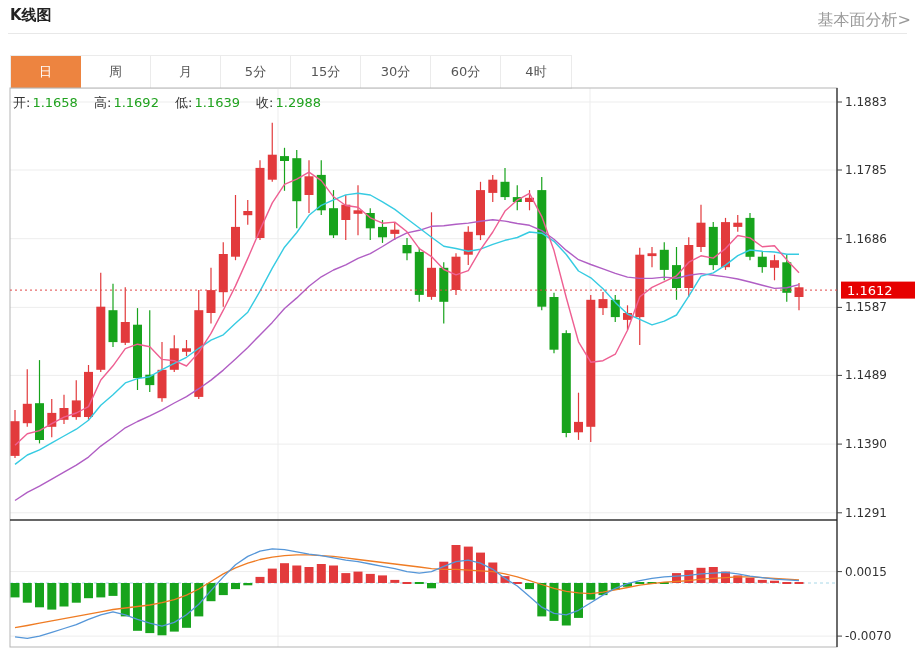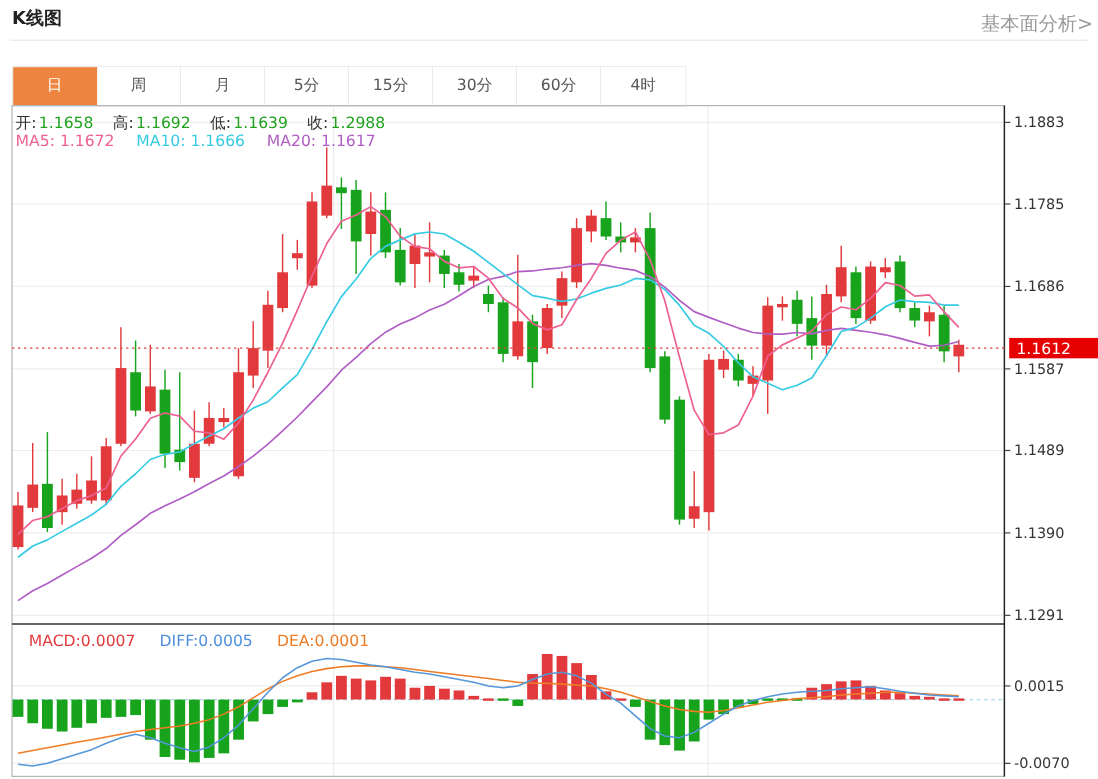--- a/index.html
+++ b/index.html
@@ -285,24 +285,14 @@
       <text x="847" y="294.6" font-size="13" fill="#ffffff" font-family="&quot;DejaVu Sans&quot;,&quot;Liberation Sans&quot;,sans-serif">1.1612</text>
     </svg>
 
   <div class="legend legend-ohlc">
     <span class="lbl">开:</span><span class="val-green">1.1658</span>
     <span class="lbl">高:</span><span class="val-green">1.1692</span>
     <span class="lbl">低:</span><span class="val-green">1.1639</span>
     <span class="lbl">收:</span><span class="val-green">1.2988</span>
   </div>
 
-  <div class="legend legend-ma">
-    <span class="ma5"><span>MA5:</span> <span>1.1672</span></span>
-    <span class="ma10"><span>MA10:</span> <span>1.1666</span></span>
-    <span class="ma20"><span>MA20:</span> <span>1.1617</span></span>
-  </div>
-
-  <div class="legend legend-macd">
-    <span class="macd-m"><span>MACD:</span><span>0.0007</span></span>
-    <span class="macd-diff"><span>DIFF:</span><span>0.0005</span></span>
-    <span class="macd-dea"><span>DEA:</span><span>0.0001</span></span>
-  </div>
+
 </div>
 
 </body></html>

